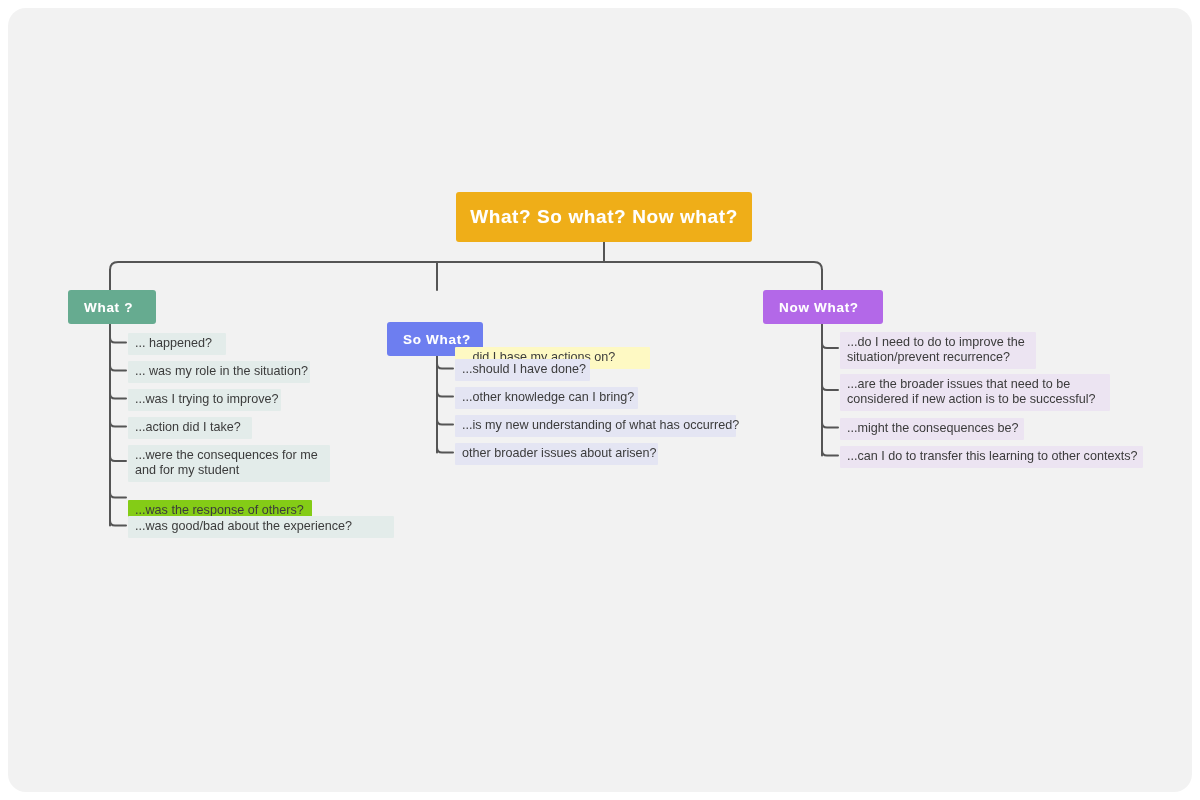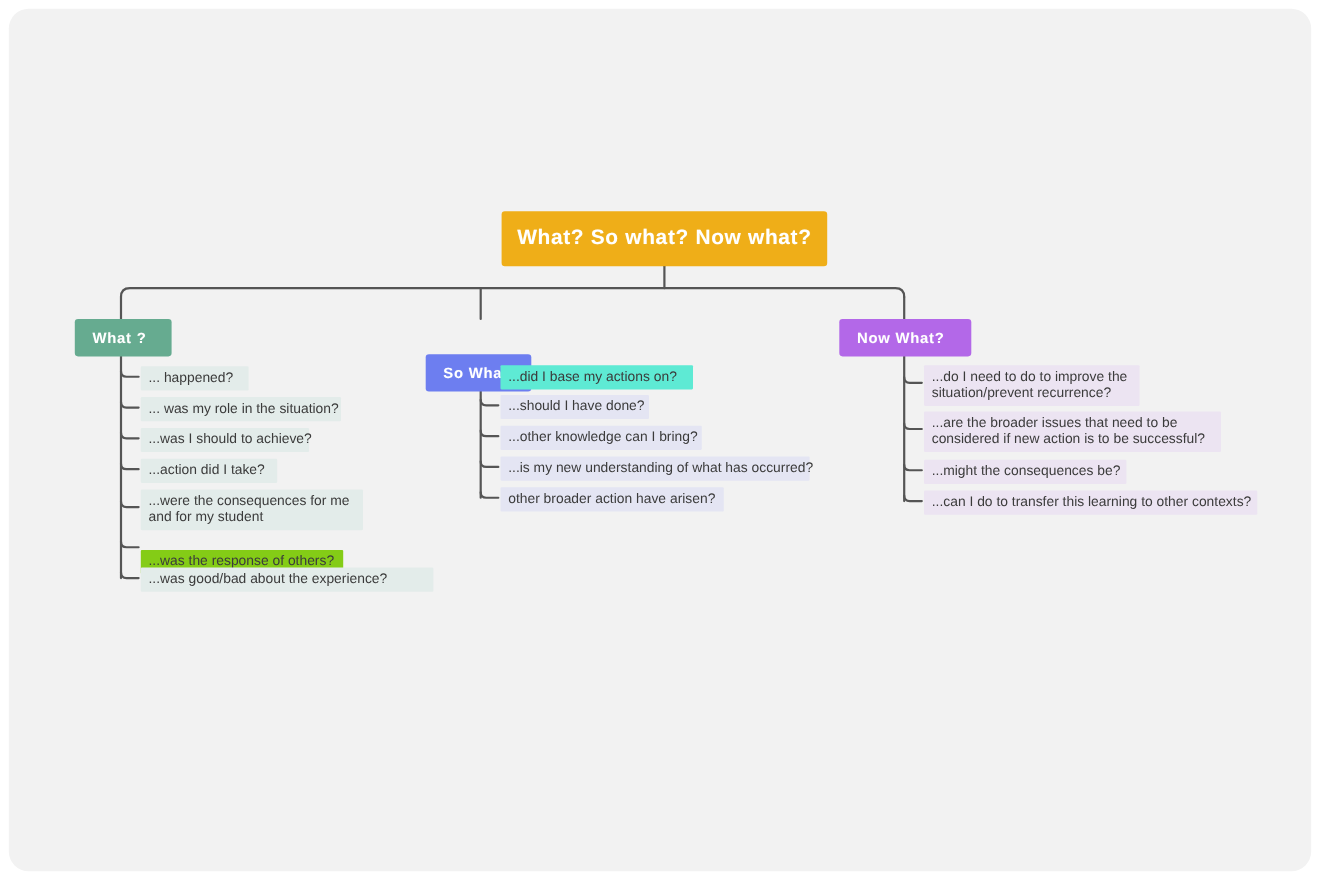--- a/index.html
+++ b/index.html
@@ -130,33 +130,33 @@
     </svg>
 
   <div class="node node-root" style="left: 456px; top: 192px; width: 296px; height: 50px; background: rgb(239, 174, 24); color: rgb(255, 255, 255);">What? So what? Now what?</div>
 
   <div id="branch-layer">
       <div class="node node-branch" style="left: 68px; top: 290px; width: 88px; height: 34px; background: rgb(102, 171, 144);">
         <span>What ?</span>
       </div>
       <div class="leaf one-line" style="left: 128px; top: 333px; width: 98px; background: rgb(227, 236, 234);">... happened?</div>
       <div class="leaf one-line" style="left: 128px; top: 361px; width: 182px; background: rgb(227, 236, 234);">... was my role in the situation?</div>
-      <div class="leaf one-line" style="left: 128px; top: 389px; width: 153px; background: rgb(227, 236, 234);">...was I should to achieve?</div>
+      <div class="leaf one-line" style="left: 128px; top: 389px; width: 153px; background: rgb(227, 236, 234);">...was I trying to improve?</div>
       <div class="leaf one-line" style="left: 128px; top: 417px; width: 124px; background: rgb(227, 236, 234);">...action did I take?</div>
       <div class="leaf two-line" style="left: 128px; top: 445px; width: 202px; background: rgb(227, 236, 234);">...were the consequences for me and for my student</div>
       <div class="leaf one-line" style="left: 128px; top: 500px; width: 184px; background: #84cc16;">...was the response of others?</div>
       <div class="leaf one-line" style="left: 128px; top: 516px; width: 266px; background: rgb(227, 236, 234);">...was good/bad about the experience?</div>
       <div class="node node-branch" style="left: 387px; top: 290px; width: 96px; height: 34px; background: rgb(109, 126, 240); margin-top: 32px;">
         <span>So What?</span>
       </div>
-      <div class="leaf one-line" style="left: 455px; top: 332px; width: 175px; background: #5eead4;">...did I base my actions on?</div>
+      <div class="leaf one-line" style="left: 455px; top: 347px; width: 195px; background: #fef9c3;">...did I base my actions on?</div>
       <div class="leaf one-line" style="left: 455px; top: 359px; width: 135px; background: rgb(228, 229, 243);">...should I have done?</div>
       <div class="leaf one-line" style="left: 455px; top: 387px; width: 183px; background: rgb(228, 229, 243);">...other knowledge can I bring?</div>
       <div class="leaf one-line" style="left: 455px; top: 415px; width: 281px; background: rgb(228, 229, 243);">...is my new understanding of what has occurred?</div>
-      <div class="leaf one-line" style="left: 455px; top: 443px; width: 203px; background: rgb(228, 229, 243);">other broader action have arisen?</div>
+      <div class="leaf one-line" style="left: 455px; top: 443px; width: 203px; background: rgb(228, 229, 243);">other broader issues about arisen?</div>
       <div class="node node-branch" style="left: 763px; top: 290px; width: 120px; height: 34px; background: rgb(179, 104, 232);">
         <span>Now What?</span>
       </div>
       <div class="leaf two-line" style="left: 840px; top: 332px; width: 196px; background: rgb(236, 228, 242);">...do I need to do to improve the situation/prevent recurrence?</div>
       <div class="leaf two-line" style="left: 840px; top: 374px; width: 270px; background: rgb(236, 228, 242);">...are the broader issues that need to be considered if new action is to be successful?</div>
       <div class="leaf one-line" style="left: 840px; top: 418px; width: 184px; background: rgb(236, 228, 242);">...might the consequences be?</div>
       <div class="leaf one-line" style="left: 840px; top: 446px; width: 303px; background: rgb(236, 228, 242);">...can I do to transfer this learning to other contexts?</div>
     </div>
 </div>
 

